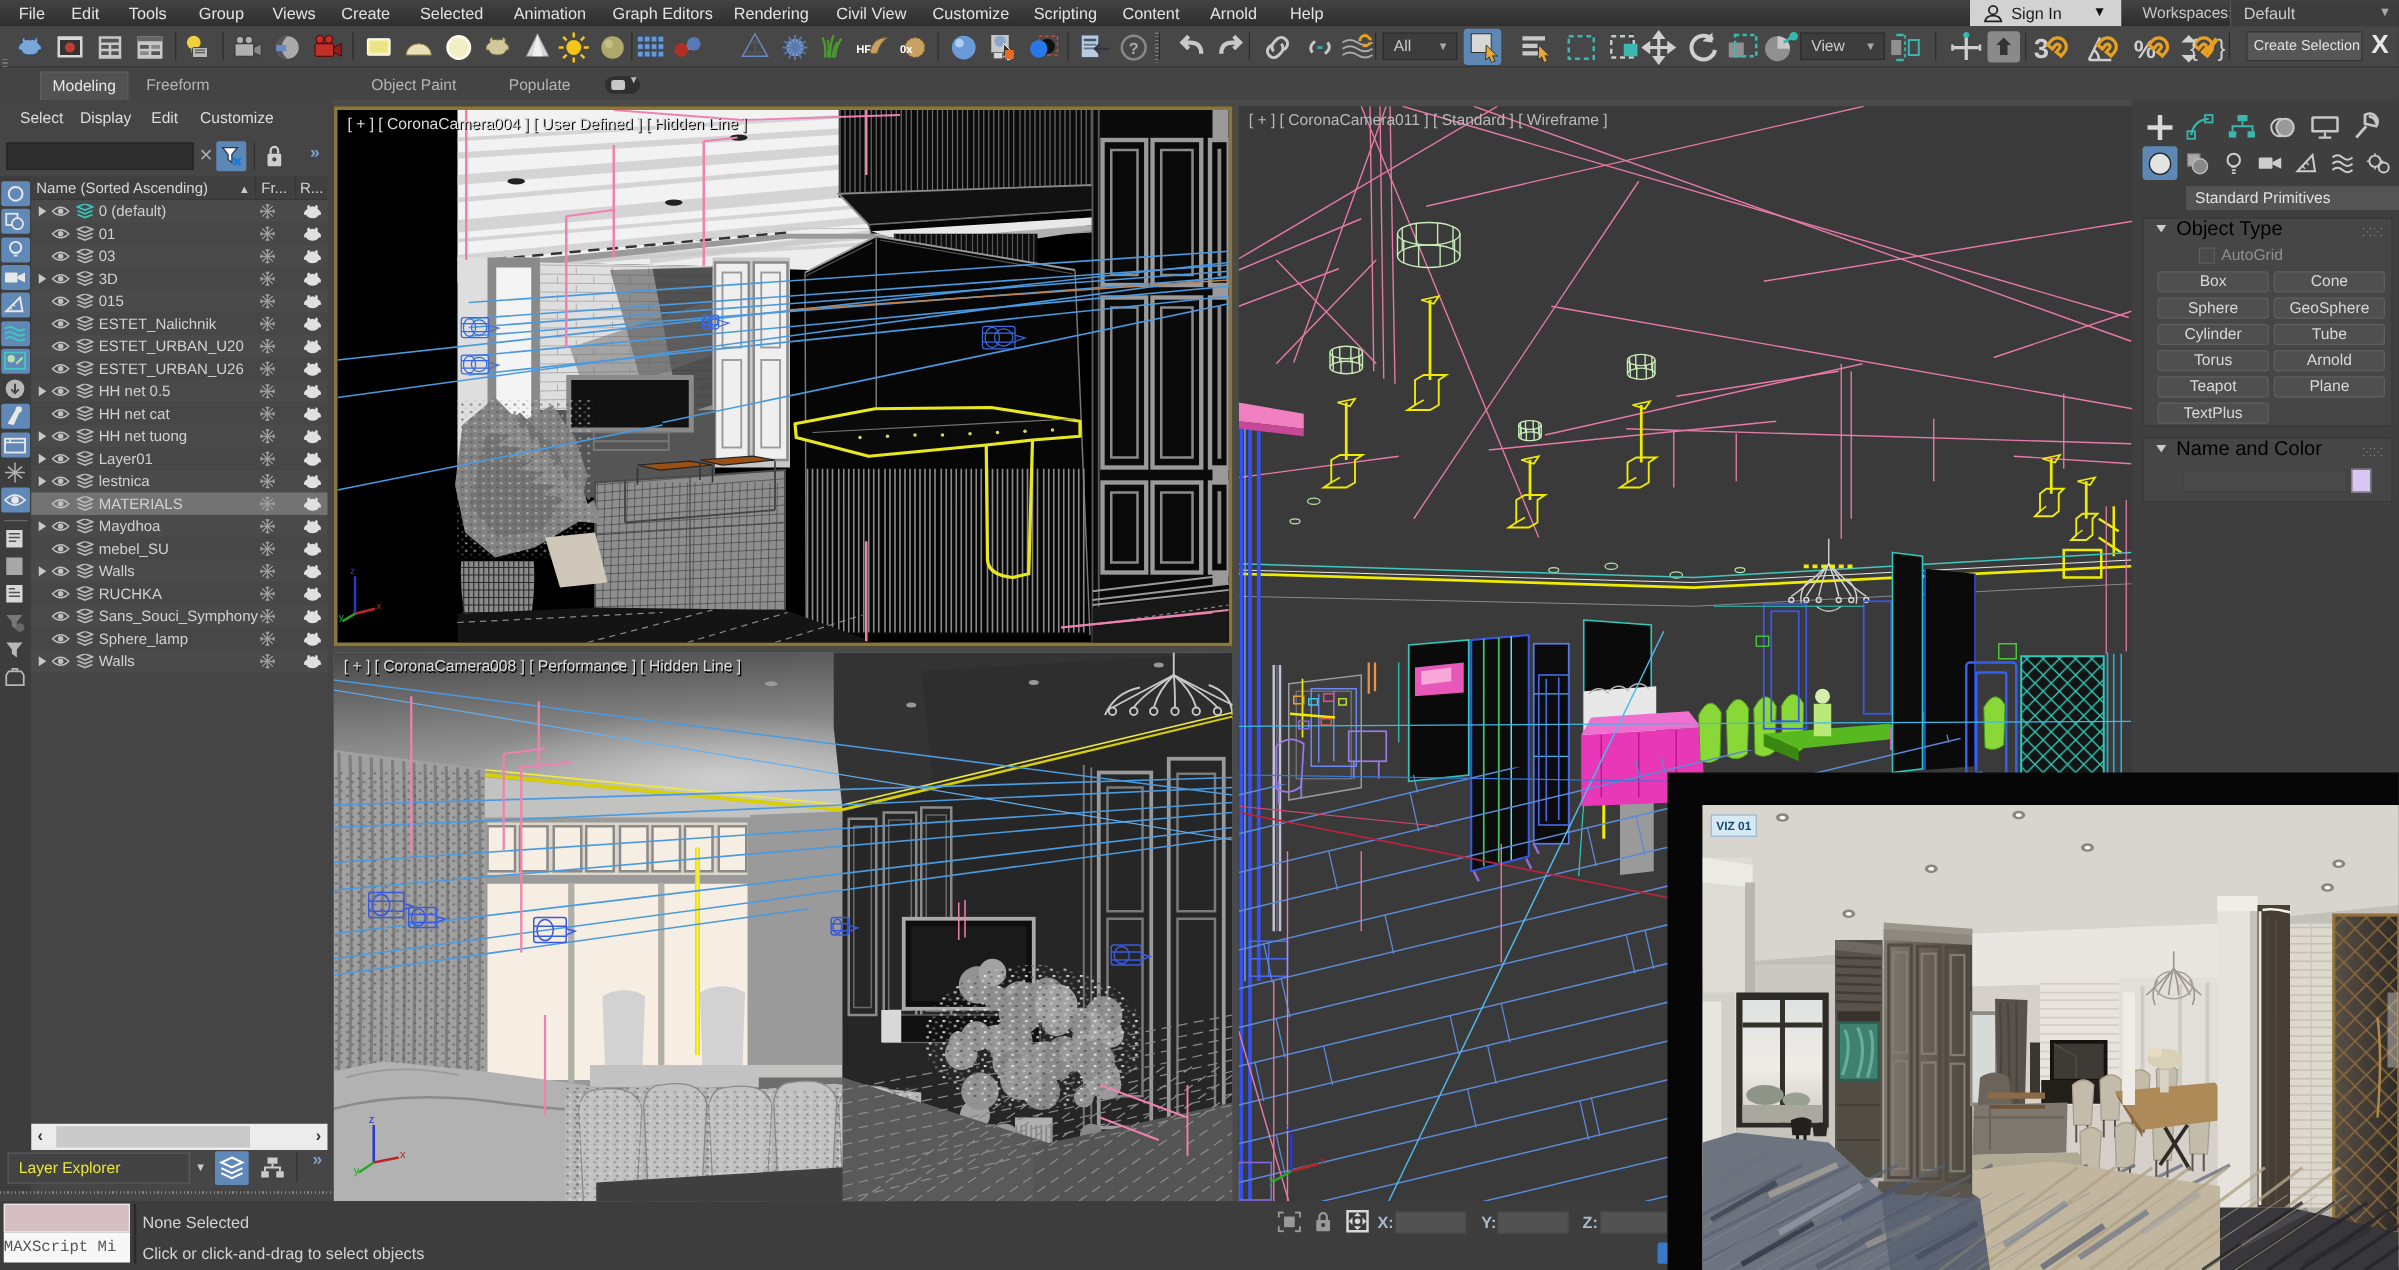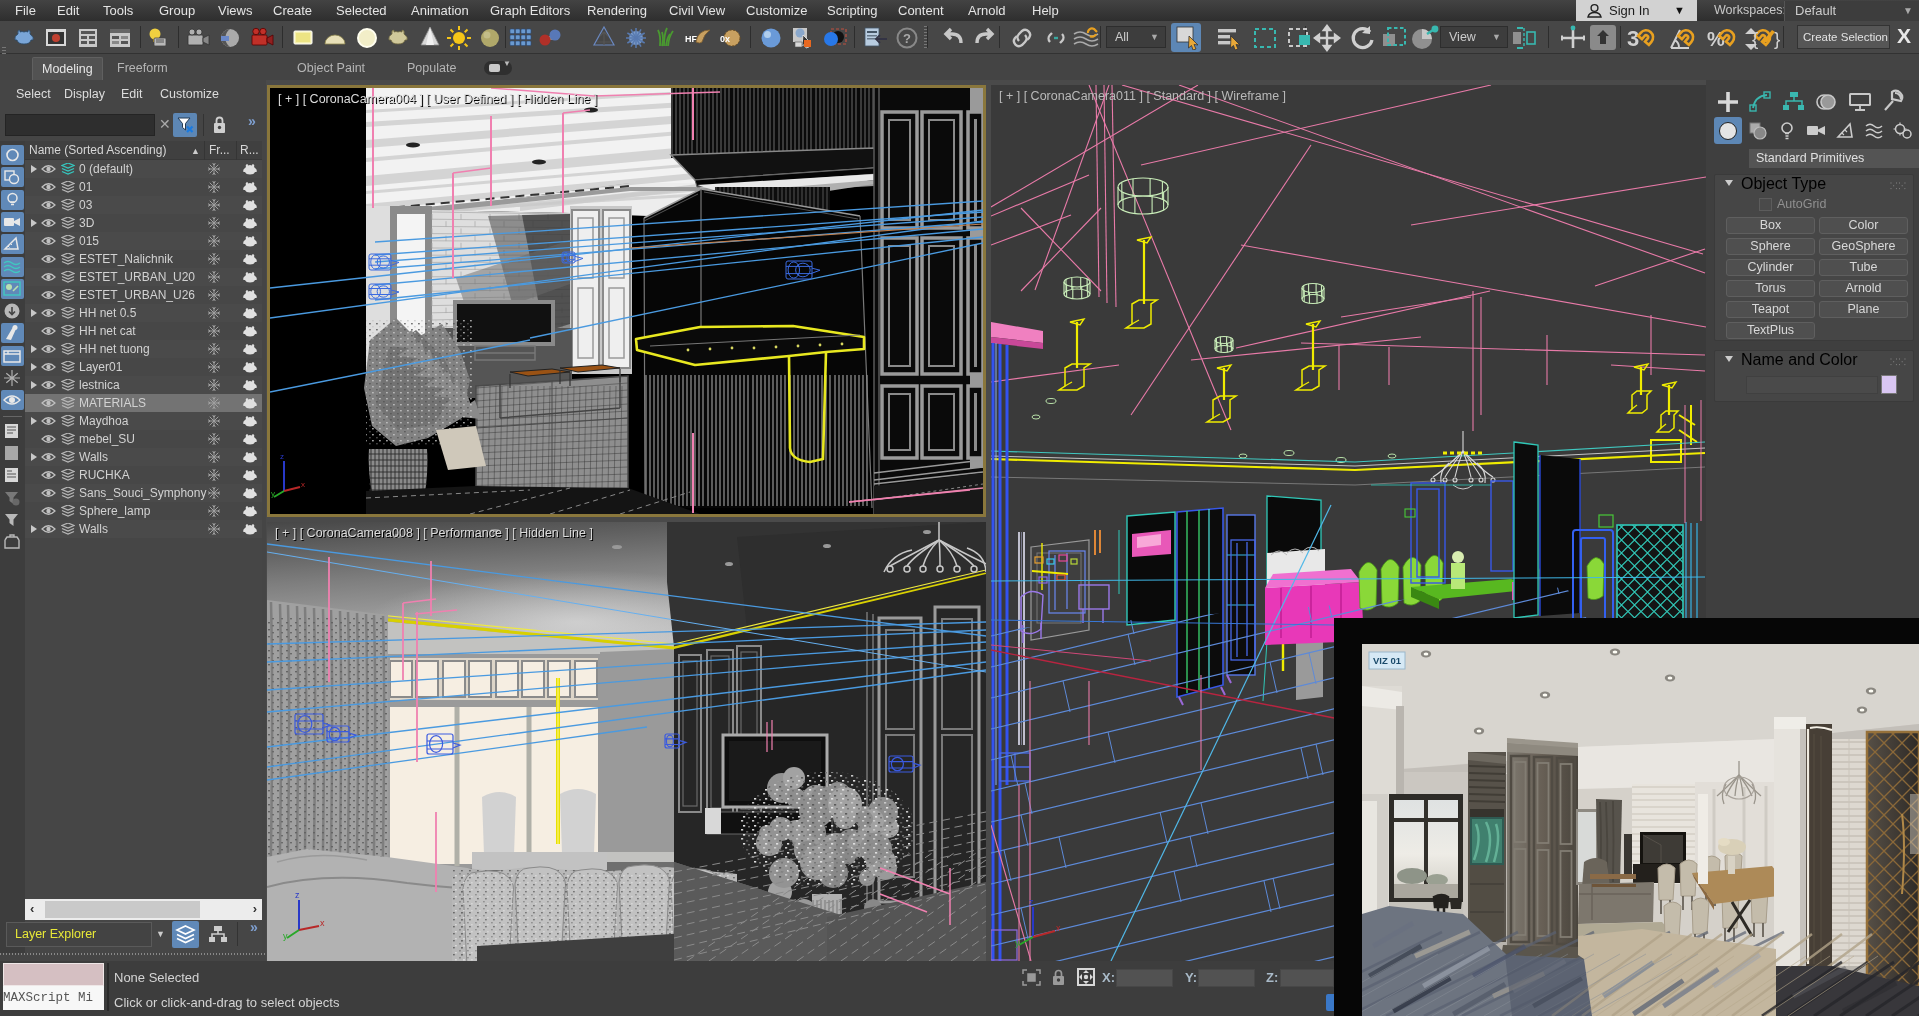--- a/index.html
+++ b/index.html
@@ -1915,21 +1915,21 @@
       <circle cx="8" cy="9" r="4.5" fill="none" stroke="#ccc" stroke-width="1.5"></circle>
       <circle cx="15" cy="14" r="4" fill="none" stroke="#ccc" stroke-width="1.5"></circle>
       <path d="M8 4.5 v-2 M8 13.5 v2 M3.5 9 h-2 M12.5 9 h2" stroke="#ccc" stroke-width="1.2"></path>
     </svg>
 <div id="cpdrop"><span style="margin-left:7px">Standard Primitives</span><span style="position:absolute;right:7px;top:5px;font-size:9px;color:#bbb">▼</span></div>
 <div class="rollout" style="top:94px;height:167px">
 <div class="rhead"><span style="position:absolute;left:10px;top:5px;width:0;height:0;border-top:6px solid #ccc;border-left:4.5px solid transparent;border-right:4.5px solid transparent"></span><span style="margin-left:26px">Object Type</span><span style="position:absolute;right:6px;top:4px;color:#888;font-size:9px;letter-spacing:1px">⁙⁙</span></div>
 <div class="abs" style="left:44px;top:23px;width:13px;height:13px;background:#4a4a4a;border:1px solid #5c5c5c"></div>
 <span class="abs" style="left:62px;top:22px;color:#909090;font-size:12.5px">AutoGrid</span>
 <div class="objbtn" style="left:11px;top:42px">Box</div>
-<div class="objbtn" style="left:104px;top:42px">Color</div>
+<div class="objbtn" style="left:104px;top:42px">Cone</div>
 <div class="objbtn" style="left:11px;top:63px">Sphere</div>
 <div class="objbtn" style="left:104px;top:63px">GeoSphere</div>
 <div class="objbtn" style="left:11px;top:84px">Cylinder</div>
 <div class="objbtn" style="left:104px;top:84px">Tube</div>
 <div class="objbtn" style="left:11px;top:105px">Torus</div>
 <div class="objbtn" style="left:104px;top:105px">Arnold</div>
 <div class="objbtn" style="left:11px;top:126px">Teapot</div>
 <div class="objbtn" style="left:104px;top:126px">Plane</div>
 <div class="objbtn" style="left:11px;top:147px">TextPlus</div>
 </div>

